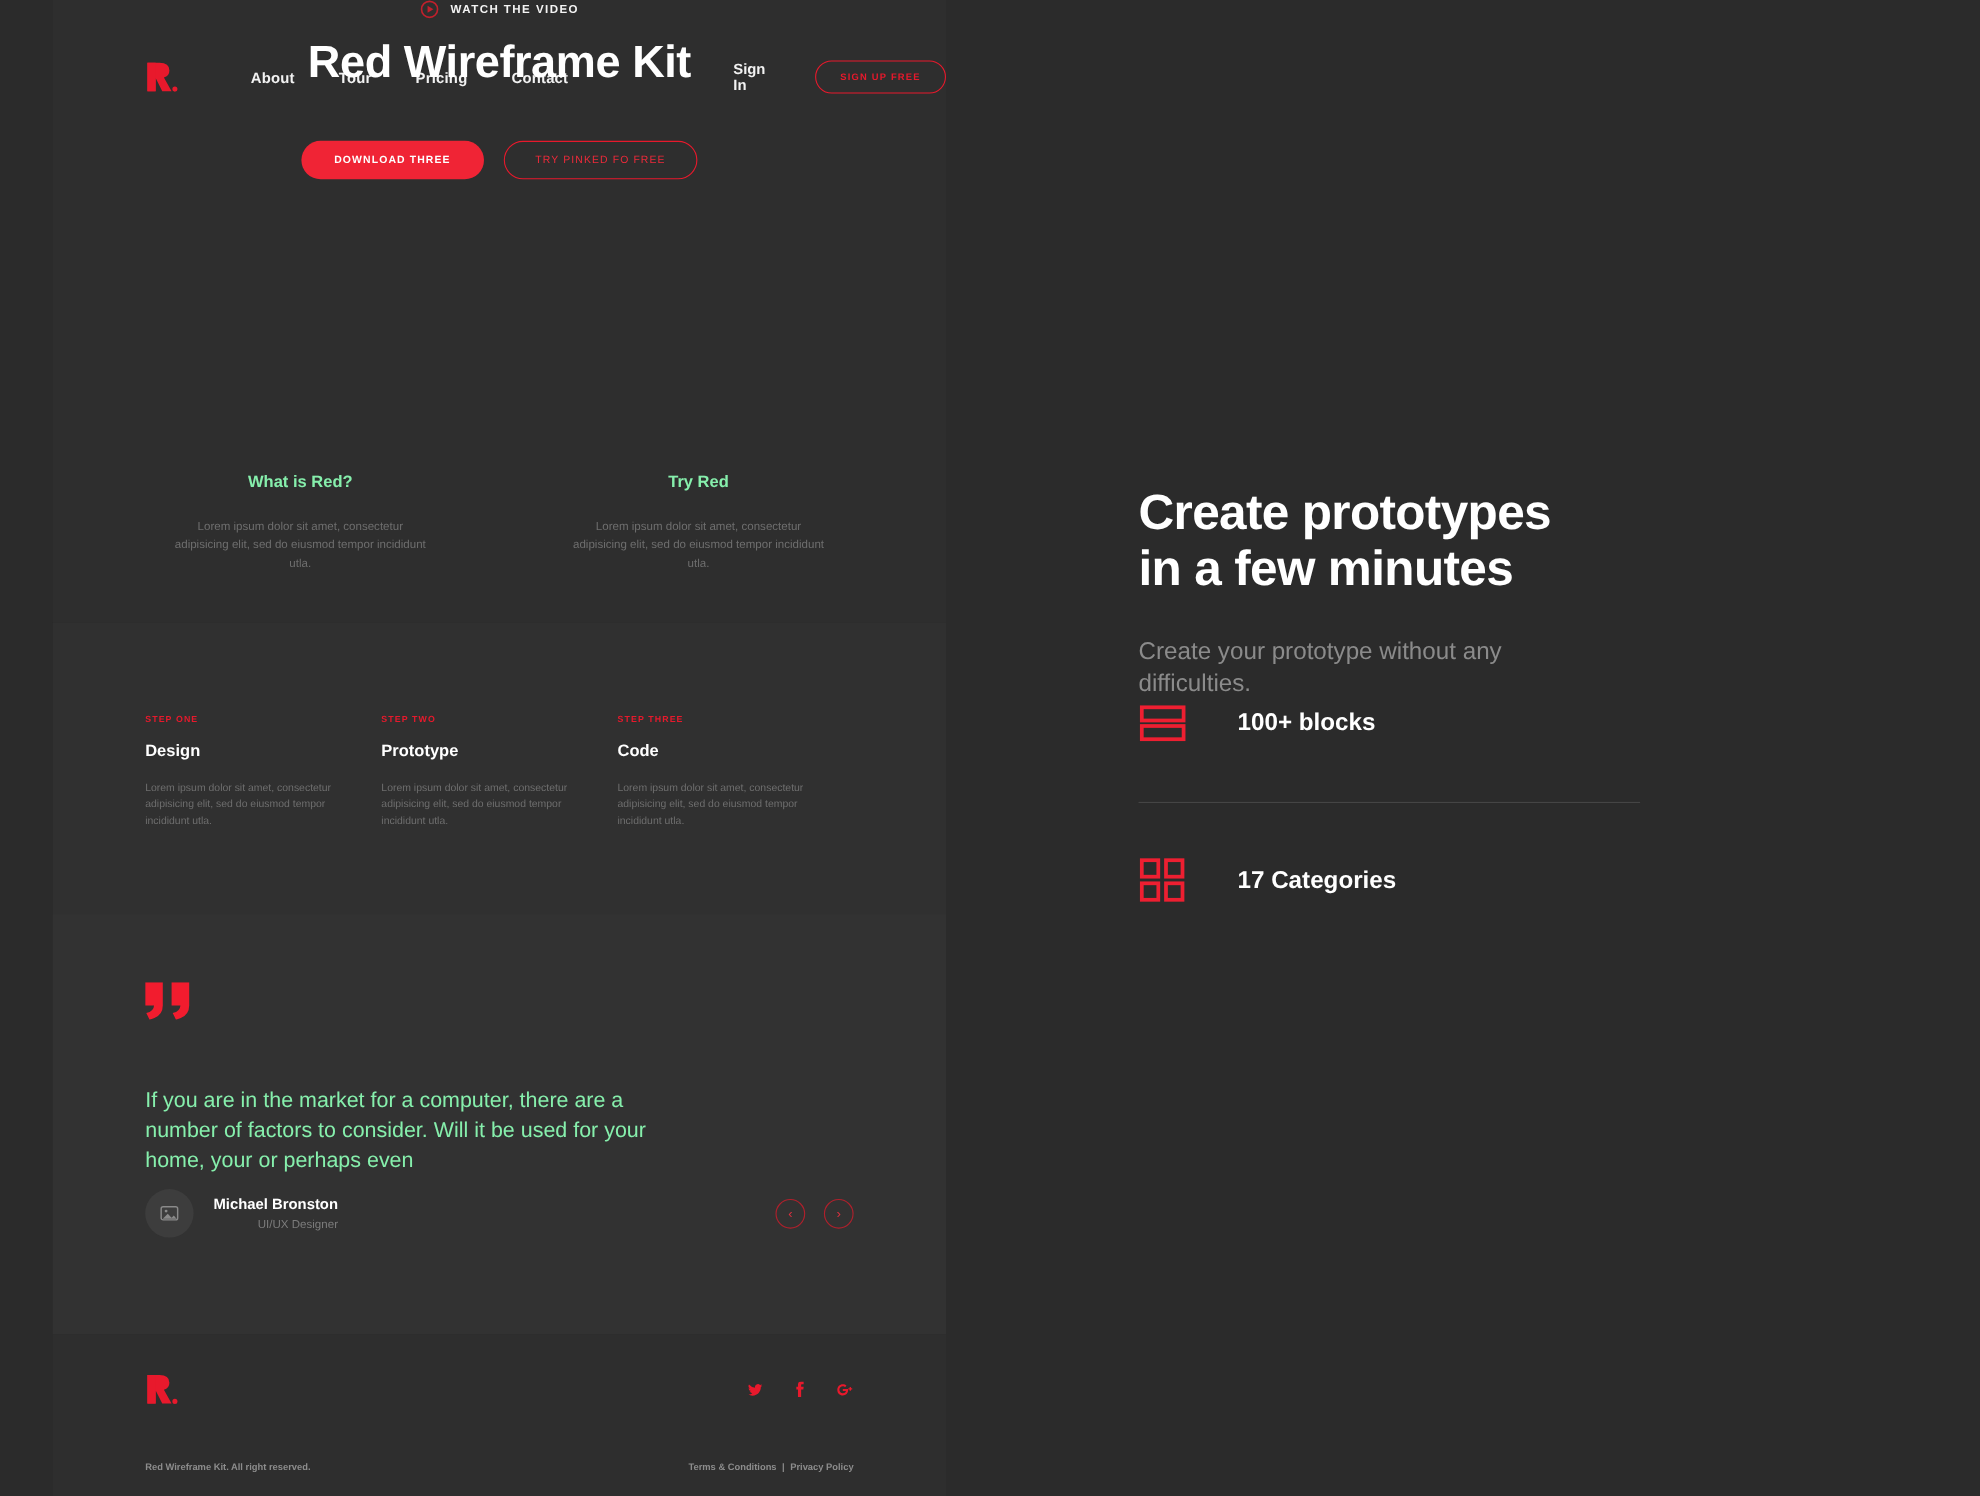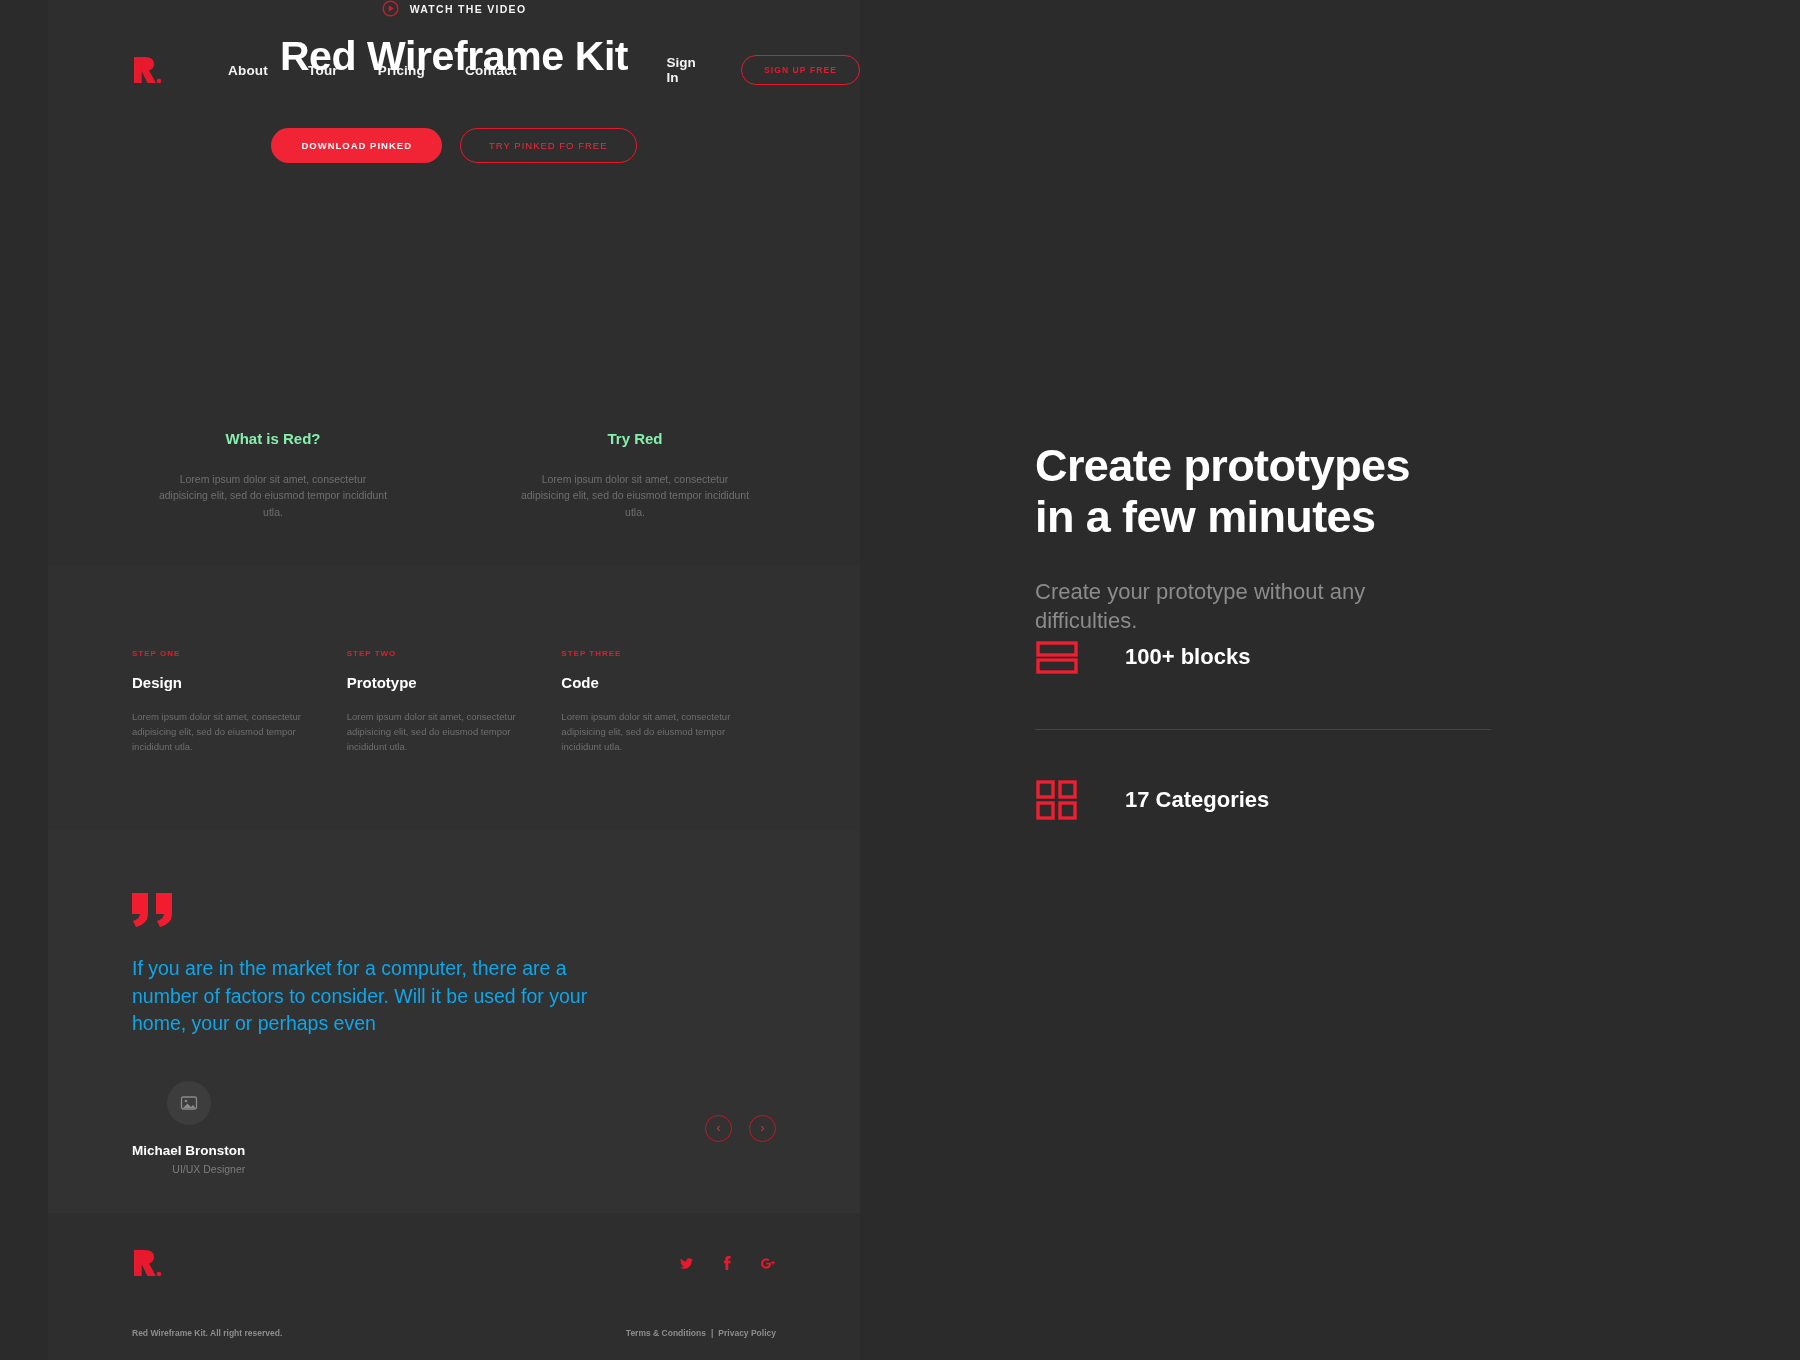--- a/index.html
+++ b/index.html
@@ -82,28 +82,28 @@
     color: #e8192c; font-size: 8px; font-weight: bold; letter-spacing: 1px;
   }
   .step-title { margin-top: 16px; color: #fff; font-size: 15px; font-weight: bold; }
   .step-body { margin-top: 18px; color: #6e6e6e; font-size: 9.5px; line-height: 1.6; }
 
   
   .mock-quote { position: relative; background: #323232; height: 382px; }
   .quote-inner { position: absolute; left: 84px; top: 62px; right: 84px; }
   .quote-mark { width: 42px; height: 34px; }
   .quote-text {
-    margin-top: 28px; color: #0ea5e9; font-size: 19.5px; line-height: 1.42;
+    margin-top: 60px; color: #86efac; font-size: 19.5px; line-height: 1.42;
     max-width: 500px;
   }
   .quote-foot {
     position: absolute; left: 84px; right: 84px; top: 250px;
     display: flex; align-items: center; justify-content: space-between;
   }
-  .author { display: flex; align-items: center; gap: 18px; flex-direction: column; }
+  .author { display: flex; align-items: center; gap: 18px; }
   .avatar {
     width: 44px; height: 44px; border-radius: 50%; background: #3d3d3d;
     display: flex; align-items: center; justify-content: center; flex: none;
   }
   .author-name { color: #fff; font-size: 13.5px; font-weight: bold; }
   .author-role { margin-top: 5px; color: #7c7c7c; font-size: 10.5px; text-align: right; }
   .arrows { display: flex; gap: 17px; }
   .arrow {
     width: 27px; height: 27px; border-radius: 50%; border: 1.3px solid #b0202c;
     display: flex; align-items: center; justify-content: center;
@@ -183,21 +183,21 @@
               <circle cx="8.5" cy="8.5" r="7.3" fill="none" stroke="#c0202c" stroke-width="1.5"></circle>
               <path d="M6.7 5.3 L12 8.5 L6.7 11.7 Z" fill="#c0202c"></path>
             </svg>
           </span>
           <span class="watch-text">WATCH THE VIDEO</span>
         </div>
 
         <div class="hero-title">Red Wireframe Kit</div>
 
         <div class="hero-btns">
-          <button class="btn-primary">DOWNLOAD PINKED</button>
+          <button class="btn-primary">DOWNLOAD THREE</button>
           <button class="btn-outline">TRY PINKED FO FREE</button>
         </div>
       </div>
 
       <div class="two-cols">
         <div class="col">
           <div class="col-title">What is Red?</div>
           <div class="col-body">Lorem ipsum dolor sit amet, consectetur adipisicing elit, sed do eiusmod tempor incididunt utla.</div>
         </div>
         <div class="col">

